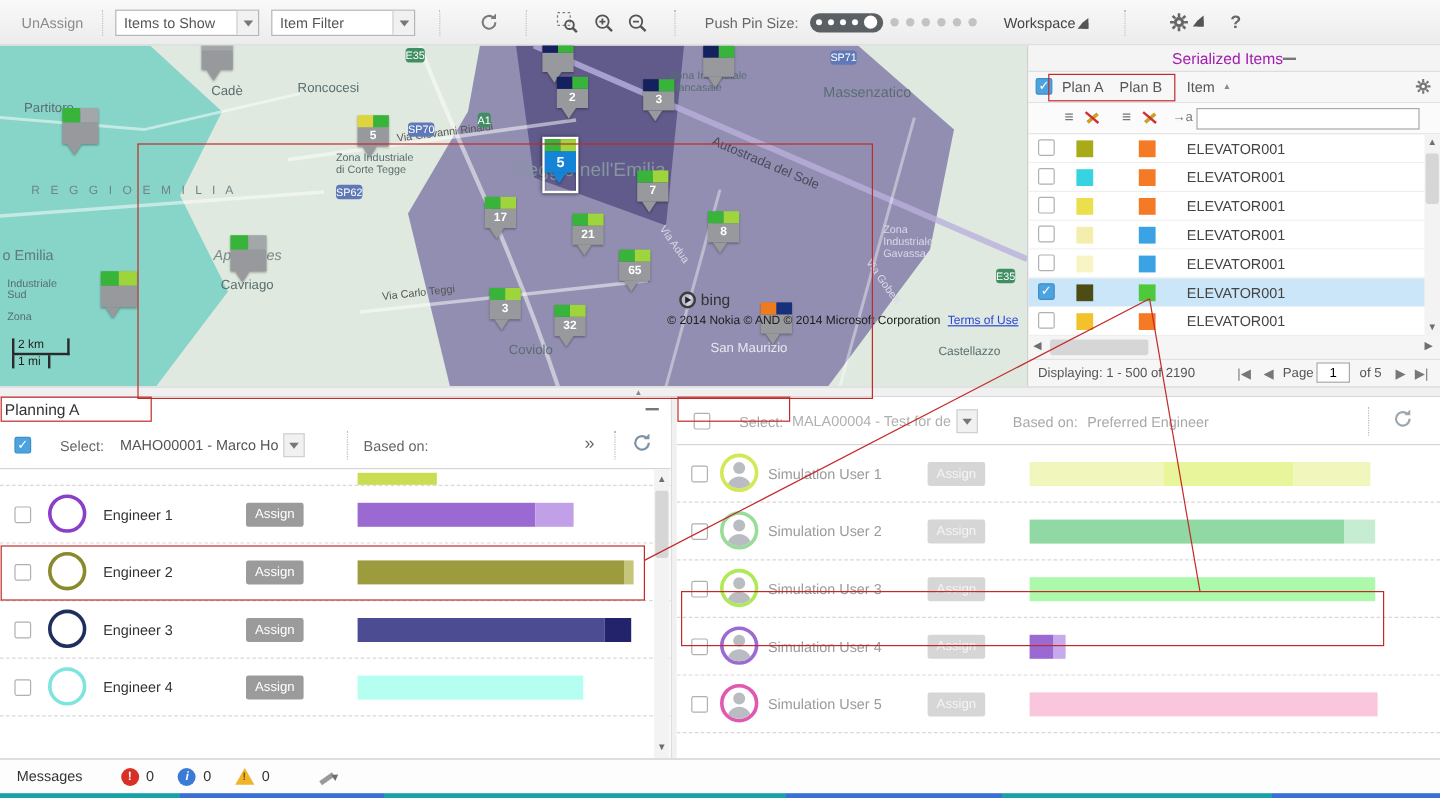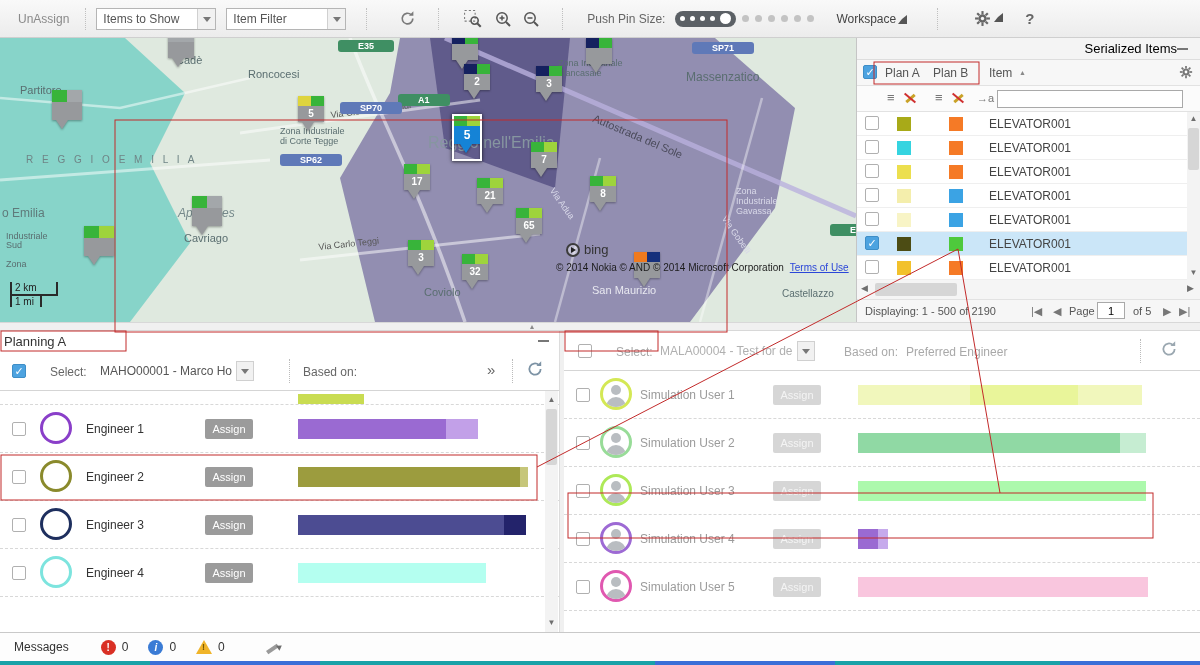--- a/index.html
+++ b/index.html
@@ -22,21 +22,21 @@
   .pdot{width:5px;height:5px;border-radius:50%;background:#fff;}
   .pdot.big{width:11px;height:11px;}
   .gdot{width:7px;height:7px;border-radius:50%;background:#c3c3c3;}
   #workspace{display:flex;align-items:flex-end;color:#444;margin-left:22px;gap:2px;}
   .corner{width:0;height:0;border:4px solid transparent;border-bottom:5px solid #555;border-right:5px solid #555;margin-bottom:2px;}
 
   
   #map{position:absolute;left:0;top:38px;width:856px;height:284px;background:#dfe9df;overflow:hidden;}
   #map svg.base{position:absolute;left:0;top:0;}
   .map-label{position:absolute;color:#5a6e70;white-space:nowrap;transform-origin:left top;pointer-events:none;font-size:11px;}
-  .shield{position:absolute;color:#fff;font-size:9px;padding:1px 20px;border-radius:3px;font-weight:bold;}
+  .shield{position:absolute;color:#fff;font-size:9px;padding:1px 0;border-radius:3px;font-weight:normal;}
   .pin{position:absolute;width:26px;filter:drop-shadow(0 1px 1px rgba(0,0,0,.35));}
   .pin .chips{display:flex;height:10px;}
   .pin .chips span{flex:1;}
   .pin .pbody{height:16px;background:#97999c;color:#fff;font-size:10px;font-weight:bold;text-align:center;line-height:16px;}
   .pin .tail{width:0;height:0;border:6px solid transparent;border-top:9px solid #97999c;margin-left:4px;}
   .pin.big{width:30px;}
   .pin.big .chips{height:12px;}
   .pin.big .pbody{height:18px;}
   .pin.sel{width:30px;border:2px solid #fff;box-shadow:0 0 4px rgba(0,0,0,.5);z-index:5;}
   .pin.sel .pbody{background:#1583d6;font-size:12px;height:18px;line-height:18px;}
@@ -45,21 +45,21 @@
   #map-attrib .terms{color:#2b46d8;text-decoration:underline;margin-left:6px;}
   #bing-logo{position:absolute;left:566px;top:204px;display:flex;align-items:center;gap:4px;color:#333;font-size:13px;}
   .b-circle{width:14px;height:14px;border:2px solid #3c3c3c;border-radius:50%;display:inline-flex;align-items:center;justify-content:center;background:rgba(255,255,255,.4);}
   .b-tri{width:0;height:0;border:3px solid transparent;border-left:5px solid #222;margin-left:3px;}
   #map-scale{position:absolute;left:10px;top:244px;font-size:10px;color:#222;}
   #map-scale .sc-km{width:48px;border-bottom:2px solid #2a2a2a;border-left:2px solid #2a2a2a;border-right:2px solid #2a2a2a;padding:0 3px 1px;}
   #map-scale .sc-mi{width:32px;border-left:2px solid #2a2a2a;border-right:2px solid #2a2a2a;padding:0 3px;}
 
   
   #si-panel{position:absolute;left:856px;top:38px;width:344px;height:284px;background:#fff;border-left:1px solid #c5c5c5;}
-  #si-title{height:22px;background:#f4f4f4;border-bottom:1px solid #ddd;display:flex;align-items:center;justify-content:flex-end;padding:0 12px;color:#000000;font-size:13px;}
+  #si-title{height:22px;background:#f4f4f4;border-bottom:1px solid #ddd;display:flex;align-items:center;justify-content:center;padding:0 12px;color:#a21caf;font-size:13px;}
   .min-bar{width:11px;height:2px;background:#777;}
   #si-headers{position:relative;height:26px;background:#f7f7f7;border-bottom:1px solid #e2e2e2;color:#555;}
   #si-headers .hdr{position:absolute;top:6px;}
   #si-filters{position:relative;height:26px;background:#fbfbfb;border-bottom:1px solid #e2e2e2;}
   .f-ico{position:absolute;top:5px;color:#777;font-size:13px;line-height:14px;}
   .f-pencil{position:absolute;top:5px;width:14px;height:14px;}
   .f-pencil .pb{position:absolute;left:2px;top:6px;width:11px;height:3px;background:#c9a227;transform:rotate(-40deg);}
   .f-pencil .rs{position:absolute;left:0;top:6px;width:14px;height:2px;background:#d03030;transform:rotate(40deg);}
   .si-input{position:absolute;left:140px;top:4px;width:186px;height:18px;border:1px solid #a9a9a9;font-size:11px;padding:0 3px;}
   #si-rows{position:relative;height:168px;overflow:hidden;}
@@ -239,21 +239,21 @@
     <path d="M445,0 L856,178" stroke="#b9b0dd" stroke-width="5" opacity="0.8" fill="none"></path>
     <path d="M350,0 C375,70 420,150 465,284" stroke="#ffffff" stroke-width="3.5" opacity="0.5" fill="none"></path>
     <path d="M240,95 L480,62" stroke="#ffffff" stroke-width="3" opacity="0.5" fill="none"></path>
     <path d="M0,142 L270,122" stroke="#ffffff" stroke-width="3" opacity="0.5" fill="none"></path>
     <path d="M300,222 L540,196" stroke="#ffffff" stroke-width="3" opacity="0.5" fill="none"></path>
     <path d="M555,284 L600,120" stroke="#ffffff" stroke-width="2.5" opacity="0.4" fill="none"></path>
     <path d="M700,284 L762,60" stroke="#ffffff" stroke-width="2.5" opacity="0.4" fill="none"></path>
     <path d="M0,60 L120,70 L250,40" stroke="#ffffff" stroke-width="2.5" opacity="0.5" fill="none"></path>
   </svg>
   <div id="map-labels">
-      <div class="map-label" style="left: 176px; top: 16px;">Cadè</div>
+      <div class="map-label" style="left: 176px; top: 32px;">Cadè</div>
       <div class="map-label" style="left: 248px; top: 30px;">Roncocesi</div>
       <div class="map-label" style="left: 686px; top: 32px; font-size: 12px;">Massenzatico</div>
       <div class="map-label" style="left: 558px; top: 20px; font-size: 9px; width: 72px; white-space: normal;">Zona Industriale Mancasale</div>
       <div class="map-label" style="left: 20px; top: 46px;">Partitore</div>
       <div class="map-label" style="left: 26px; top: 116px; font-size: 10px; color: rgb(111, 132, 134); letter-spacing: 3px;">R E G G I O   E M I L I A</div>
       <div class="map-label" style="left: 428px; top: 96px; font-size: 16px; color: rgb(134, 150, 160);">Reggio nell'Emilia</div>
       <div class="map-label" style="left: 596px; top: 74px; font-size: 11px; color: rgb(74, 74, 90); transform: rotate(23deg);">Autostrada del Sole</div>
       <div class="map-label" style="left: 330px; top: 72px; font-size: 9px; color: rgb(85, 85, 85); transform: rotate(-7deg);">Via Giovanni Rinaldi</div>
       <div class="map-label" style="left: 280px; top: 88px; font-size: 9px; width: 66px; white-space: normal;">Zona Industriale di Corte Tegge</div>
       <div class="map-label" style="left: 736px; top: 148px; font-size: 9px; color: rgb(216, 216, 232); width: 62px; white-space: normal;">Zona Industriale Gavassa</div>

